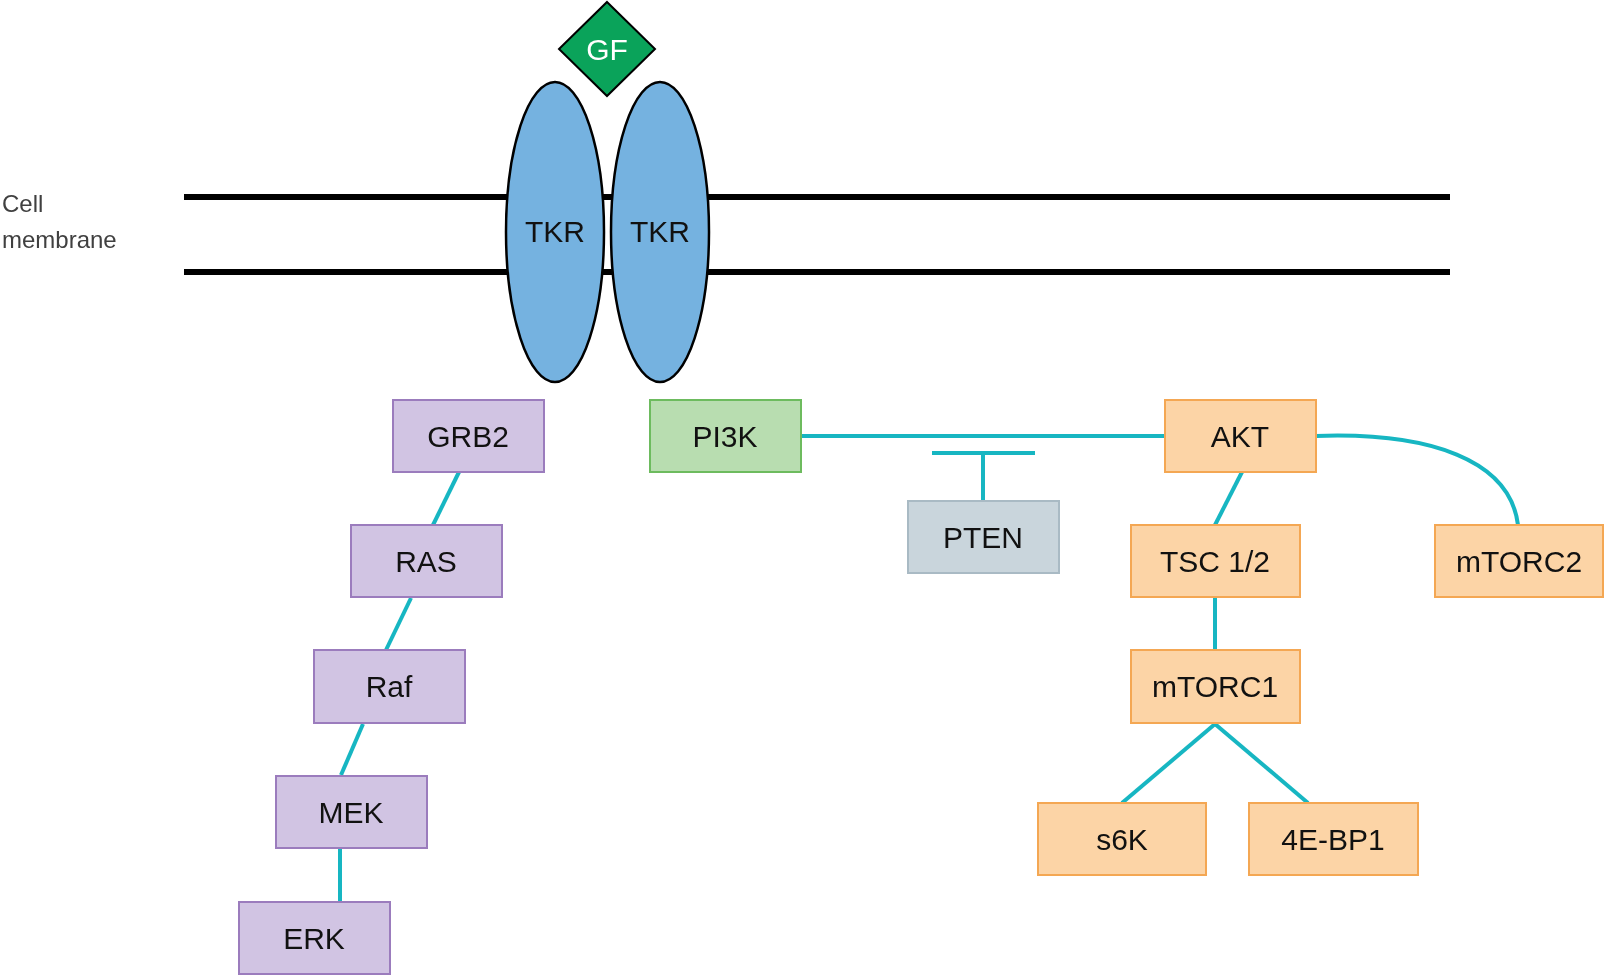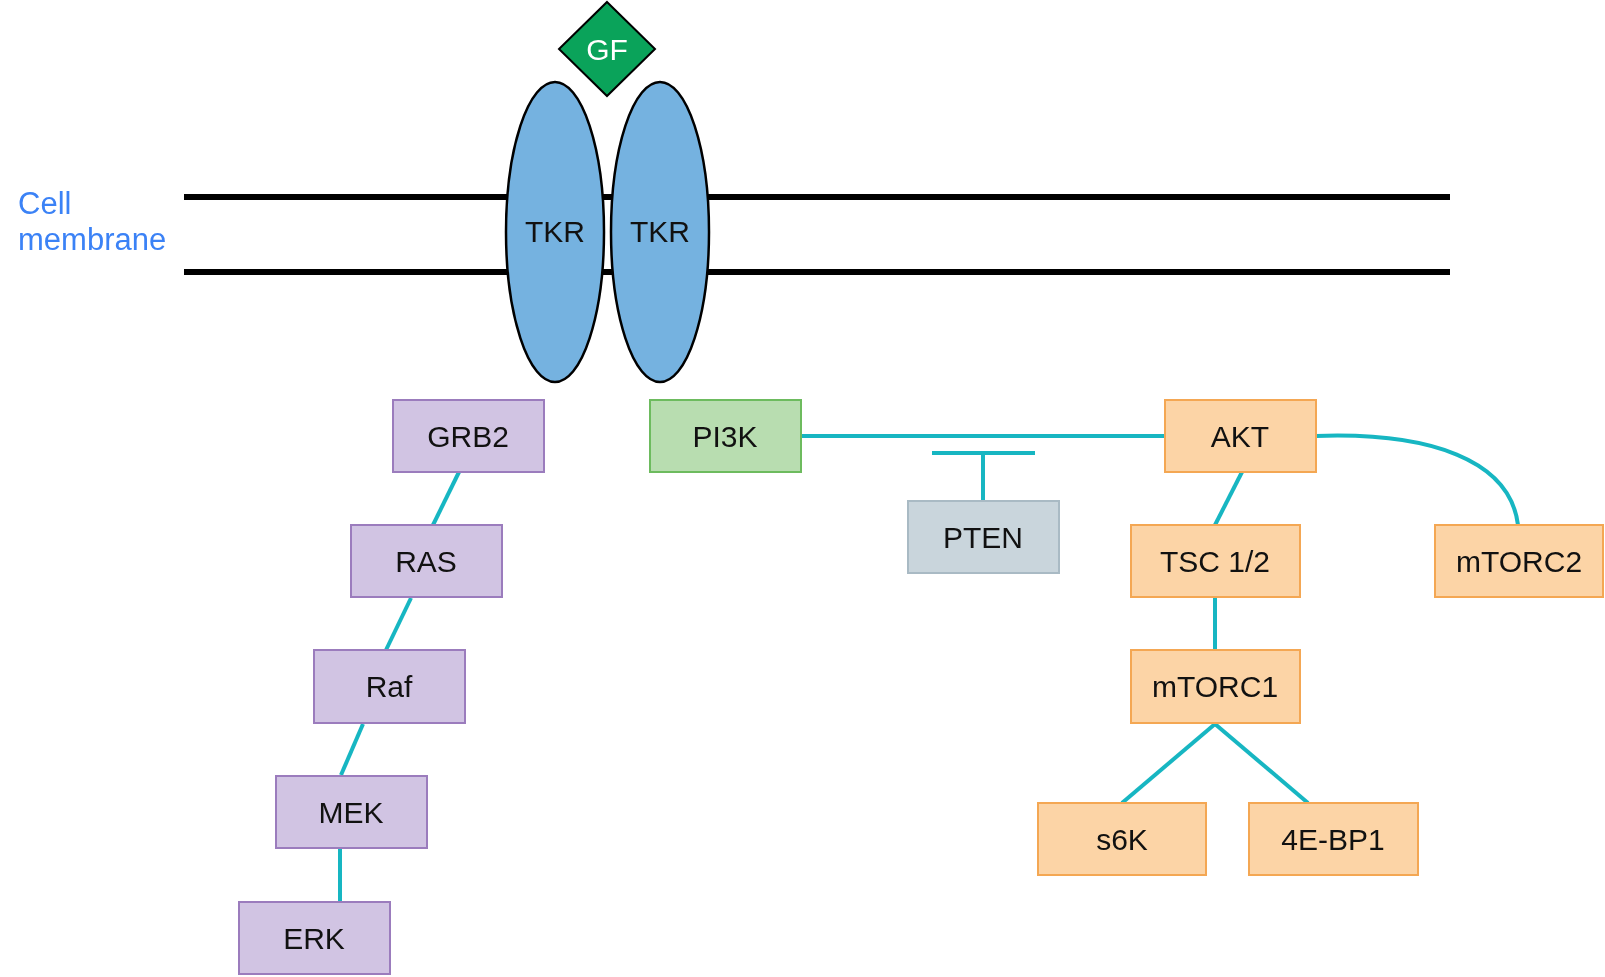--- a/index.html
+++ b/index.html
@@ -1,19 +1,19 @@
 <!DOCTYPE html>
 <html><head>
 <meta charset="utf-8">
 <style>
   html, body { margin:0; padding:0; background:#ffffff; }
   body { width:1605px; height:977px; position:relative; overflow:hidden; font-family:"Liberation Sans", sans-serif; }
   svg { position:absolute; left:0; top:0; }
   .lbl { font-family:"Liberation Sans", sans-serif; font-size:30px; fill:#111; }
-  .side { position:absolute; left:18px; top:186px; font-size:31px; line-height:36px; color:#3b82f6; }
+  .side { position:absolute; left:2px; top:186px; font-size:24px; line-height:36px; color:#404040; }
 </style>
 </head>
 <body>
 
 <div class="side">
   <div>Cell</div>
   <div>membrane</div>
 </div>
 
 <svg width="1605" height="977" viewBox="0 0 1605 977">

